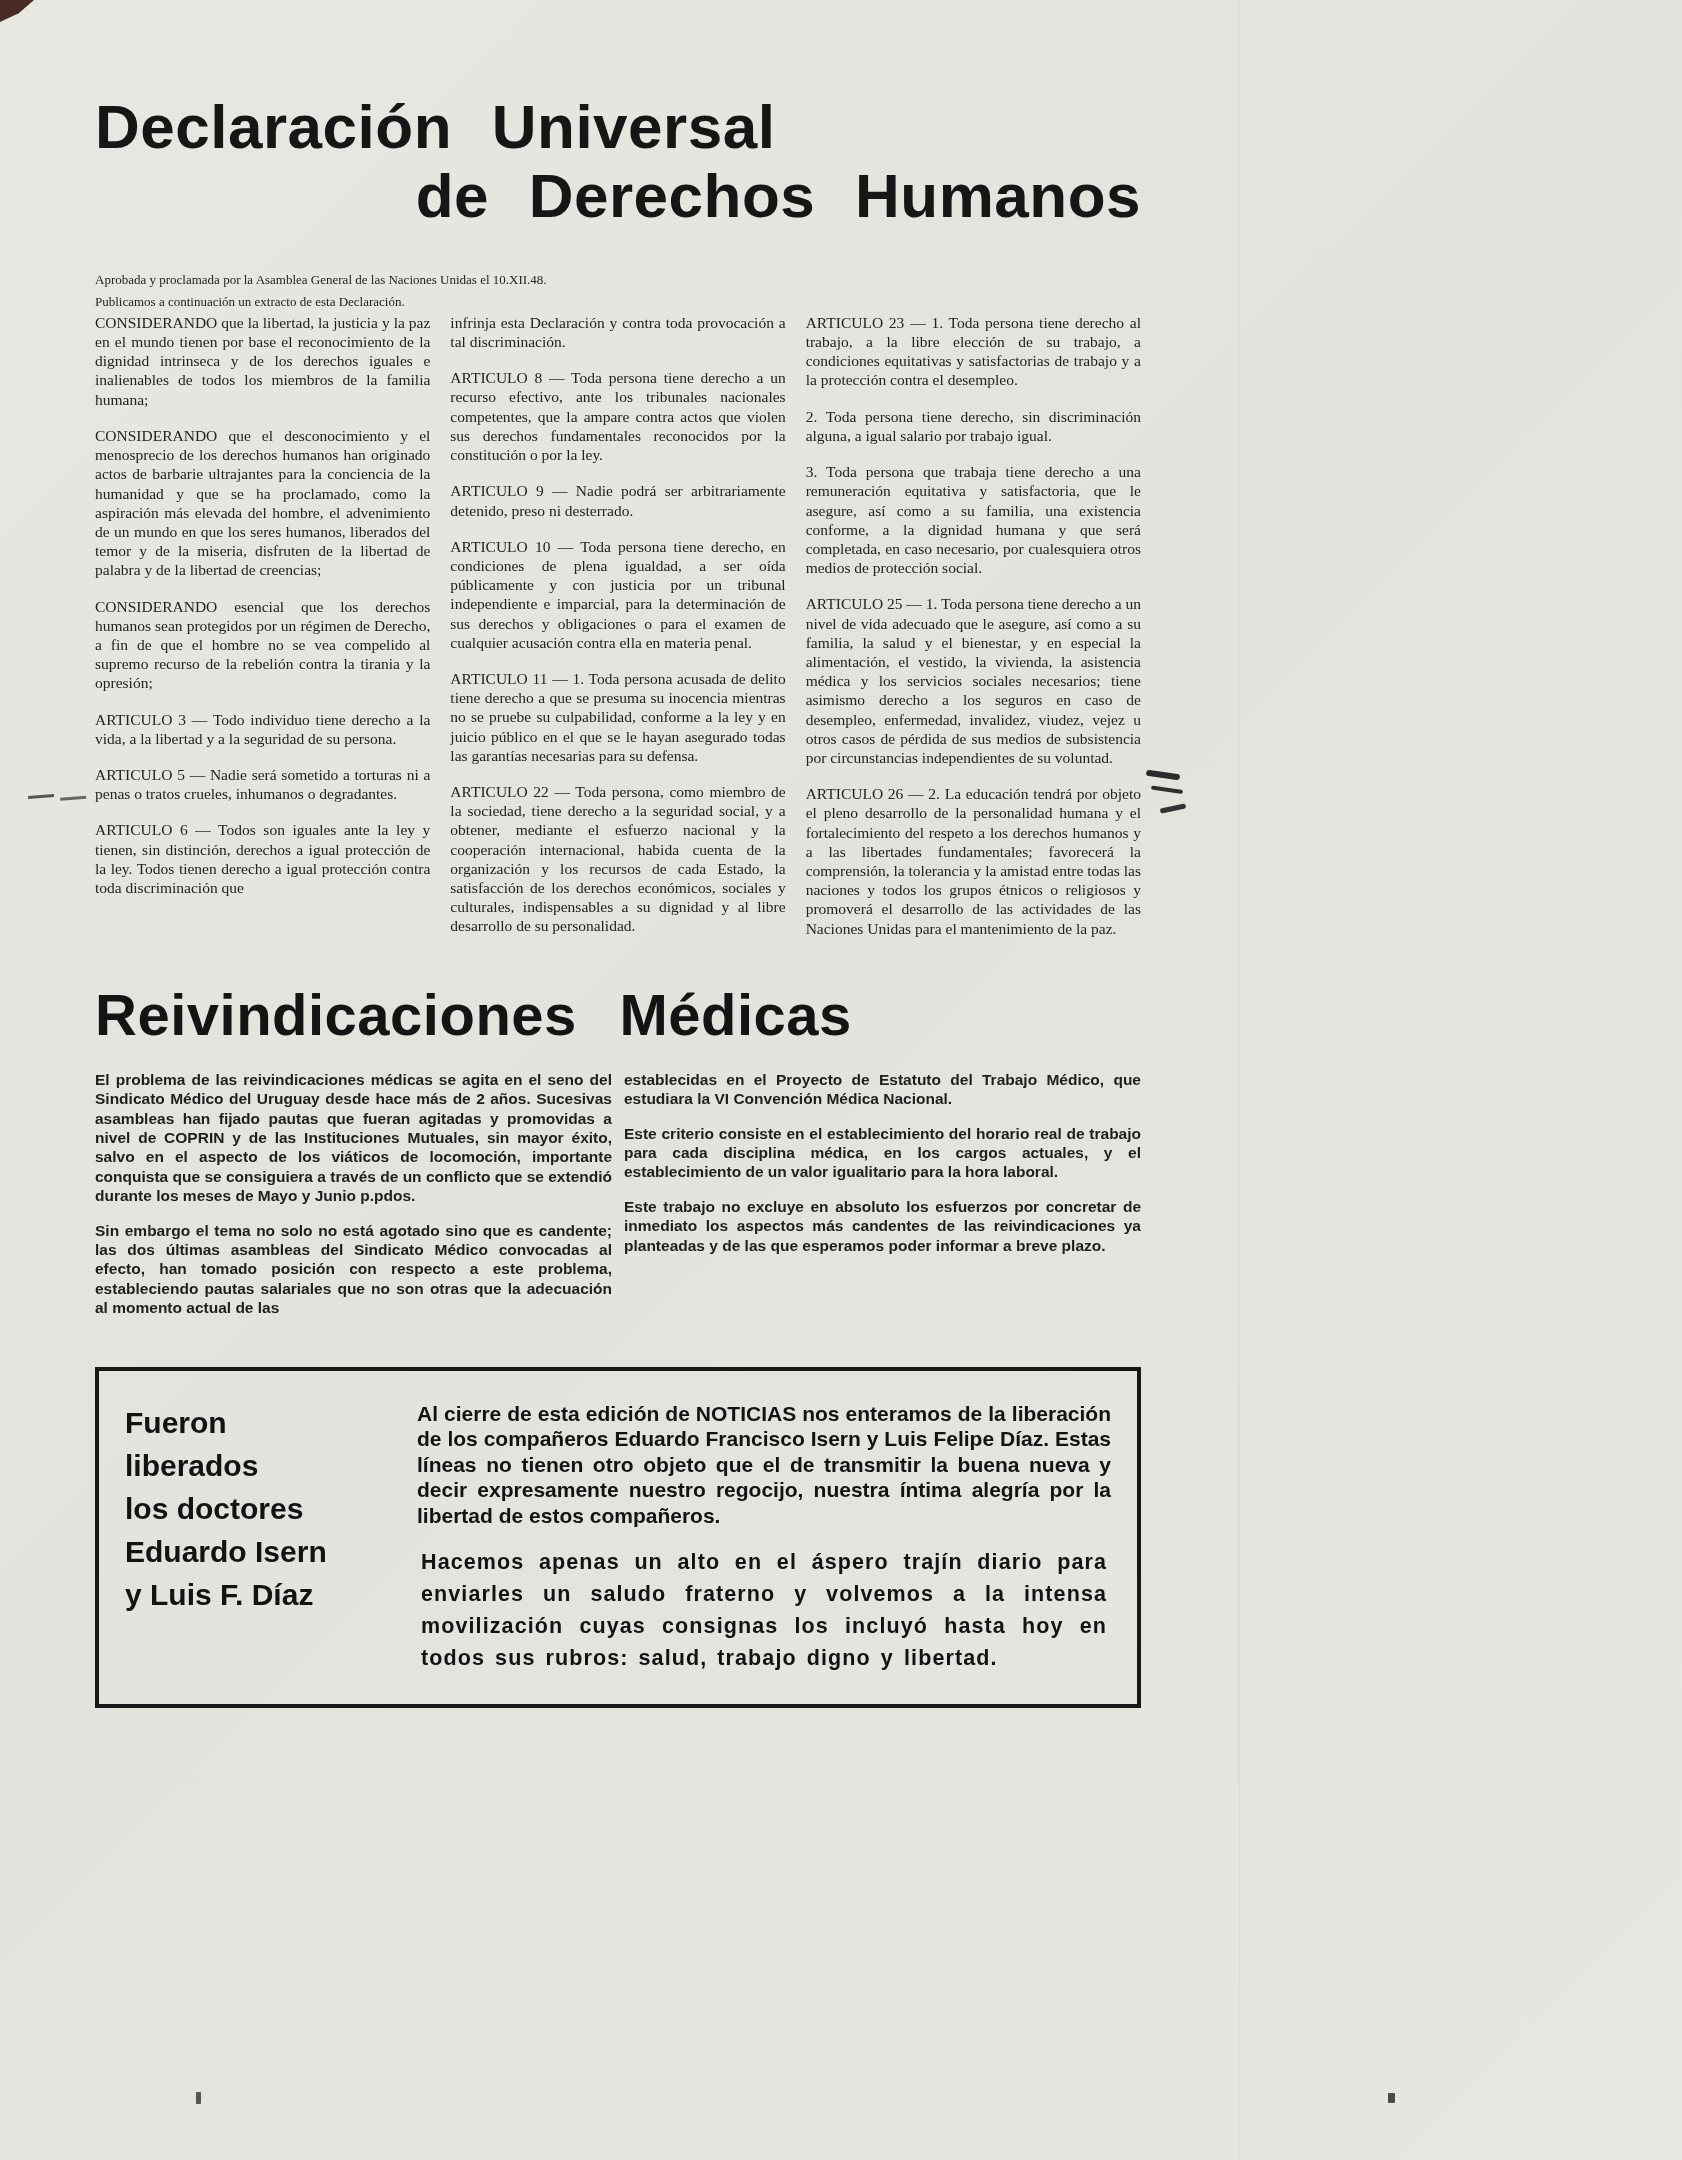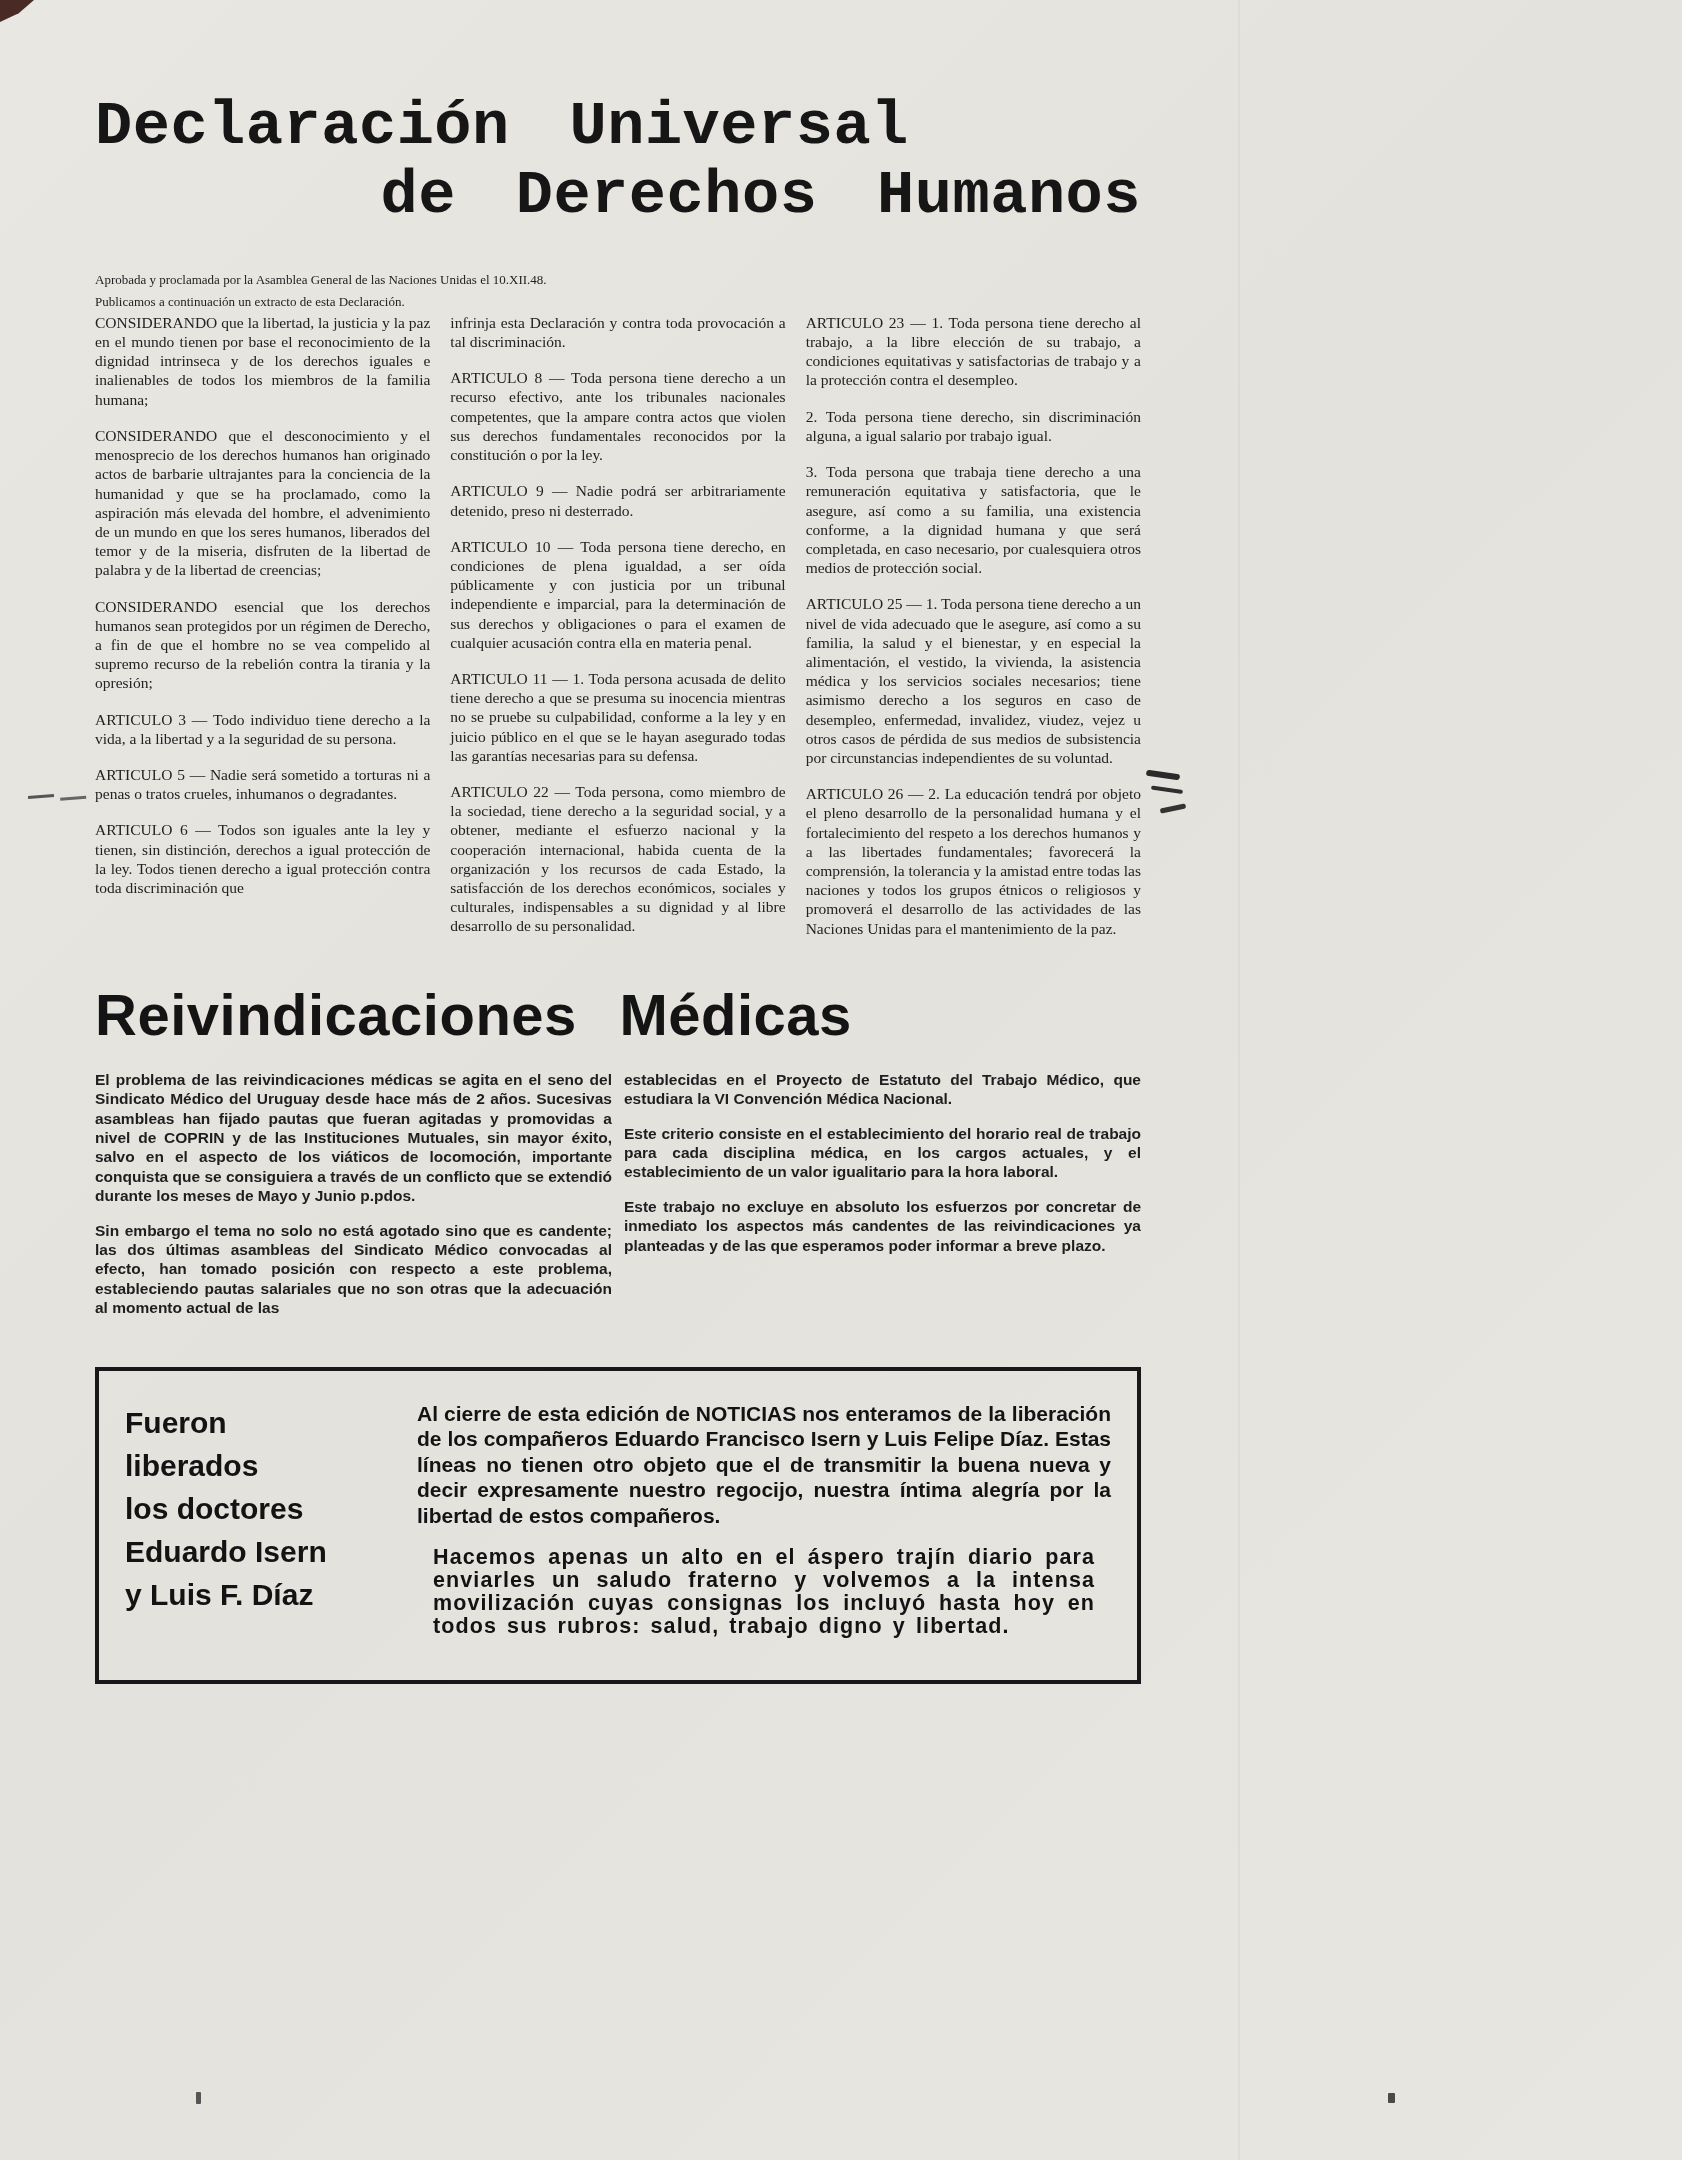--- a/index.html
+++ b/index.html
@@ -18,21 +18,21 @@
   }
   .content {
     position: absolute;
     left: 95px;
     top: 92px;
     width: 1046px;
   }
 
   
   .decl-title {
-    font-family: Liberation Mono, monospace;
+    font-family: Liberation Sans, sans-serif;
     font-weight: bold;
     font-size: 62px;
     line-height: 1.12;
     letter-spacing: 0.5px;
     word-spacing: 22px;
     color: #161616;
   }
   .decl-title .line2 { text-align: right; }
 
   .decl-intro {
@@ -99,24 +99,24 @@
   }
   .lib-text { flex: 1; }
   .lib-text .p1 {
     margin: 8px 0 18px 0;
     font-weight: bold;
     font-size: 21px;
     line-height: 25.5px;
     text-align: justify;
   }
   .lib-text .p2 {
-    margin: 16px;
+    margin: 4px;
     font-weight: bold;
     font-size: 21.5px;
-    line-height: 23px;
+    line-height: 32px;
     letter-spacing: 1.1px;
     word-spacing: 3px;
     text-align: justify;
   }
 
   
   .artifact { position: absolute; pointer-events: none; }
   .corner-mark {
     left: 0; top: 0;
     width: 34px; height: 22px;

